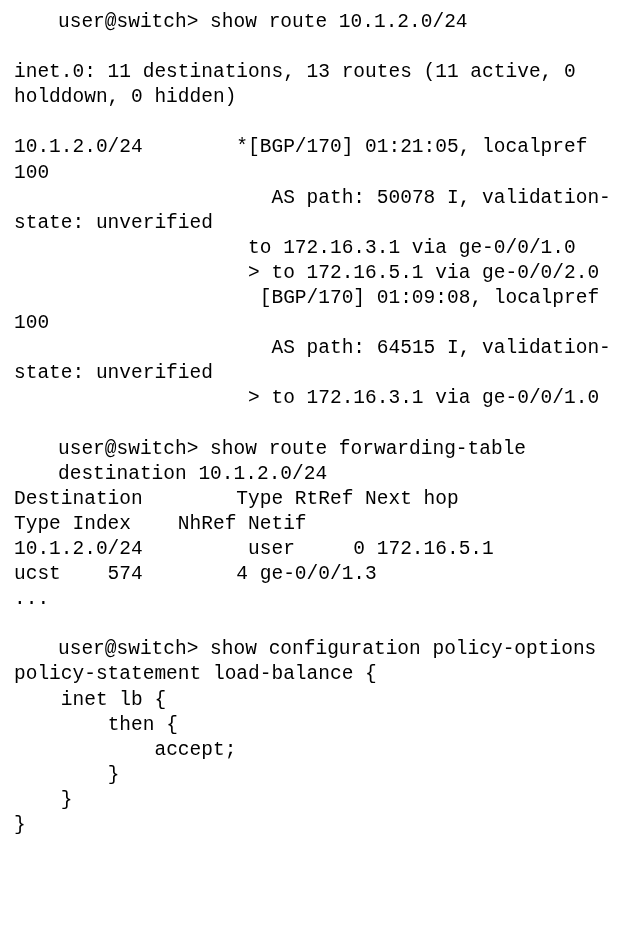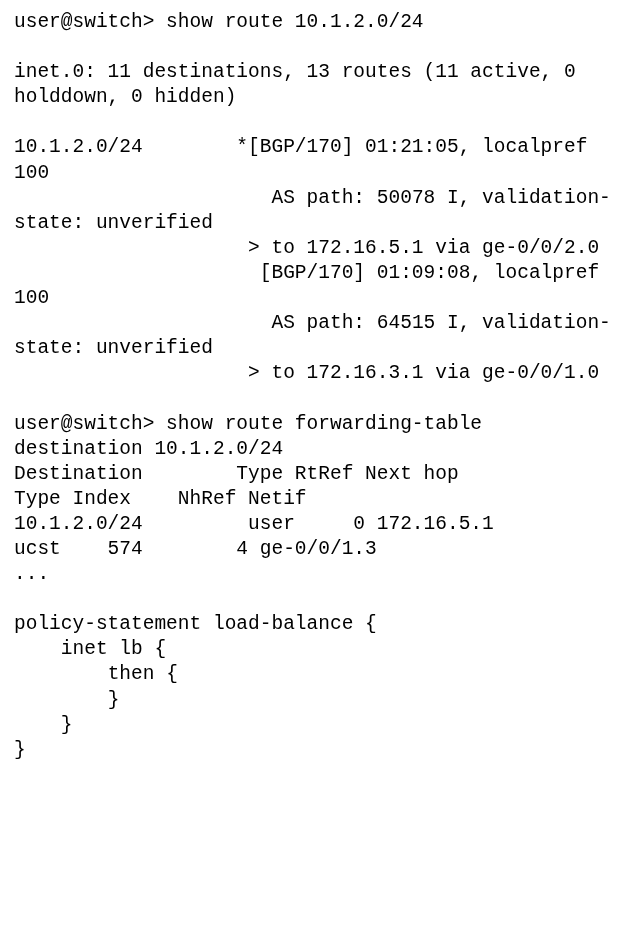--- a/index.html
+++ b/index.html
@@ -32,45 +32,49 @@
     overflow-wrap: anywhere;
     margin: 0;
     padding: 0;
     min-height: 25.1px;
   }
   .line.blank {
     white-space: pre;
   }
   .prompt-line {
     white-space: pre-wrap;
+    margin-left: 44px;
   }
 </style>
 </head>
 <body>
 
 <div class="terminal">
 
   <div class="line prompt-line">user@switch&gt; show route 10.1.2.0/24</div>
   <div class="line blank"></div>
   <div class="line">inet.0: 11 destinations, 13 routes (11 active, 0 holddown, 0 hidden)</div>
   <div class="line blank"></div>
   <div class="line">10.1.2.0/24        *[BGP/170] 01:21:05, localpref 100</div>
   <div class="line">                      AS path: 50078 I, validation-state: unverified</div>
+  <div class="line">                    to 172.16.3.1 via ge-0/0/1.0</div>
   <div class="line">                    &gt; to 172.16.5.1 via ge-0/0/2.0</div>
   <div class="line">                     [BGP/170] 01:09:08, localpref 100</div>
   <div class="line">                      AS path: 64515 I, validation-state: unverified</div>
   <div class="line">                    &gt; to 172.16.3.1 via ge-0/0/1.0</div>
   <div class="line blank"></div>
 
   <div class="line prompt-line">user@switch&gt; show route forwarding-table destination 10.1.2.0/24</div>
   <div class="line">Destination        Type RtRef Next hop           Type Index    NhRef Netif</div>
   <div class="line">10.1.2.0/24         user     0 172.16.5.1        ucst    574        4 ge-0/0/1.3</div>
   <div class="line">...</div>
   <div class="line blank"></div>
 
+  <div class="line prompt-line">user@switch&gt; show configuration policy-options</div>
   <div class="line">policy-statement load-balance {</div>
   <div class="line">    inet lb {</div>
   <div class="line">        then {</div>
+  <div class="line">            accept;</div>
   <div class="line">        }</div>
   <div class="line">    }</div>
   <div class="line">}</div>
 
 </div>
 
 </body></html>

